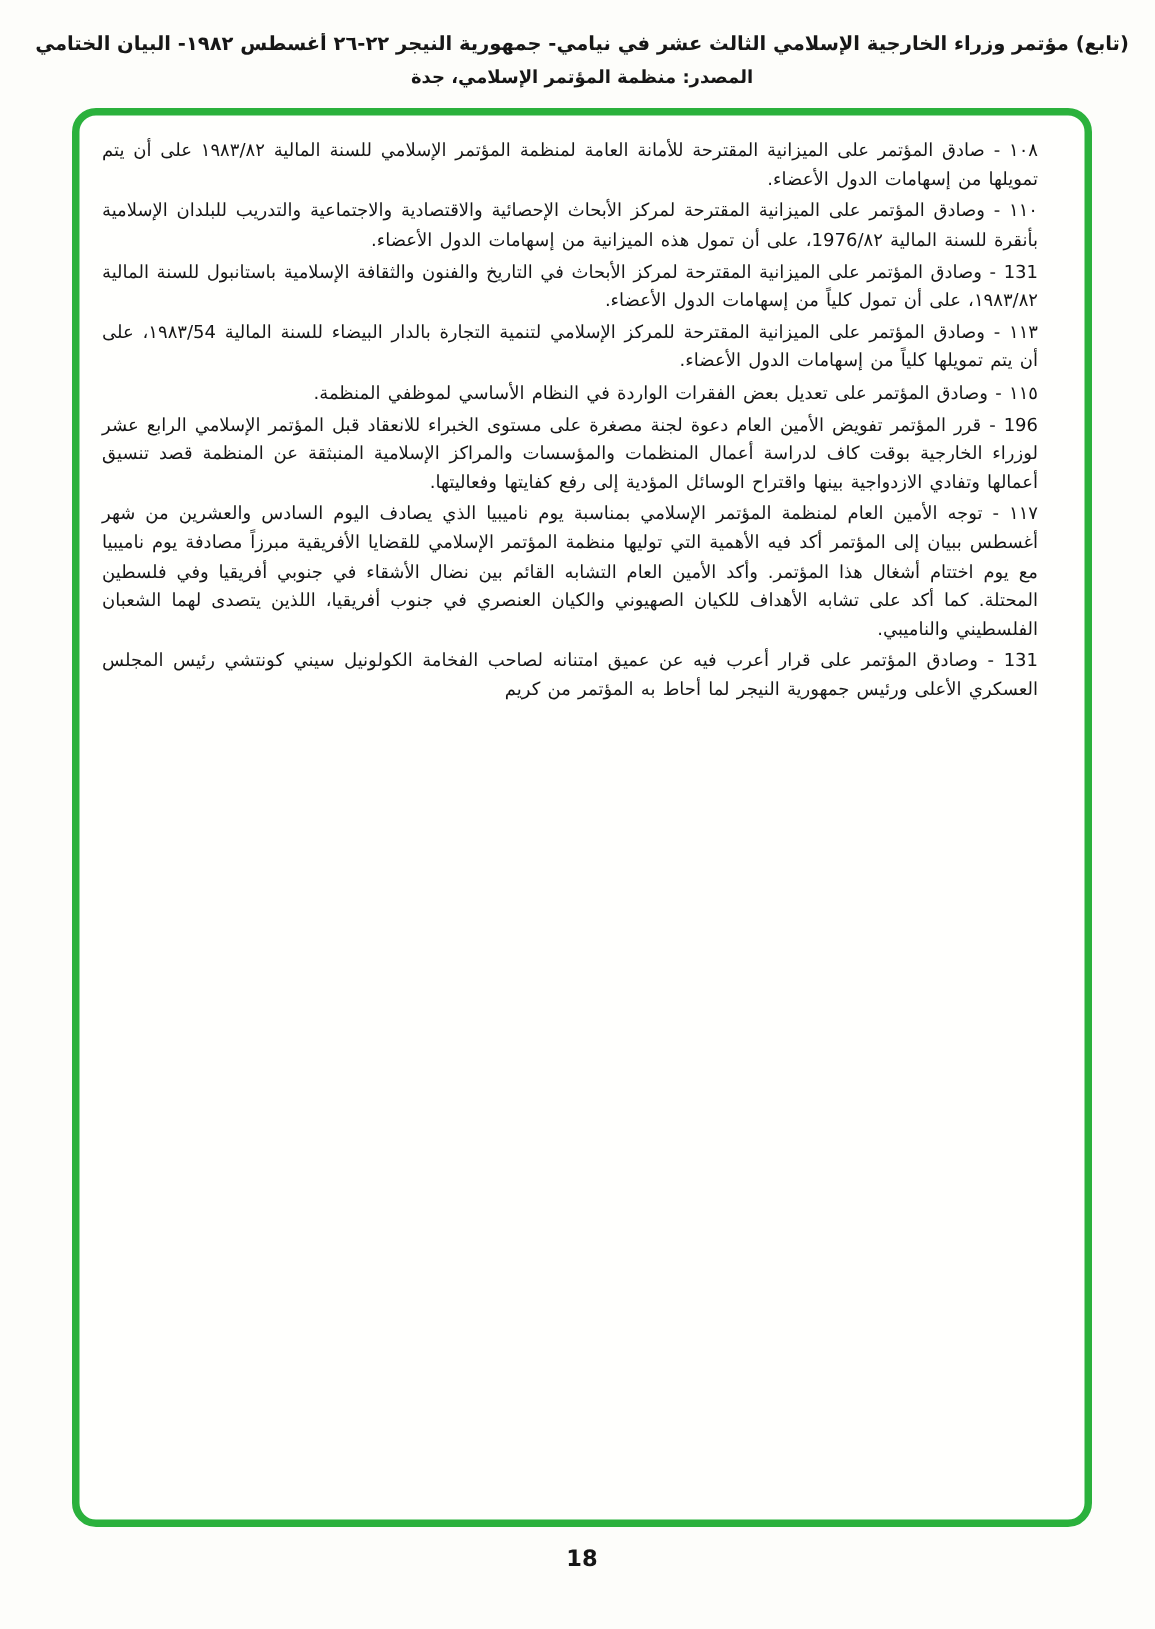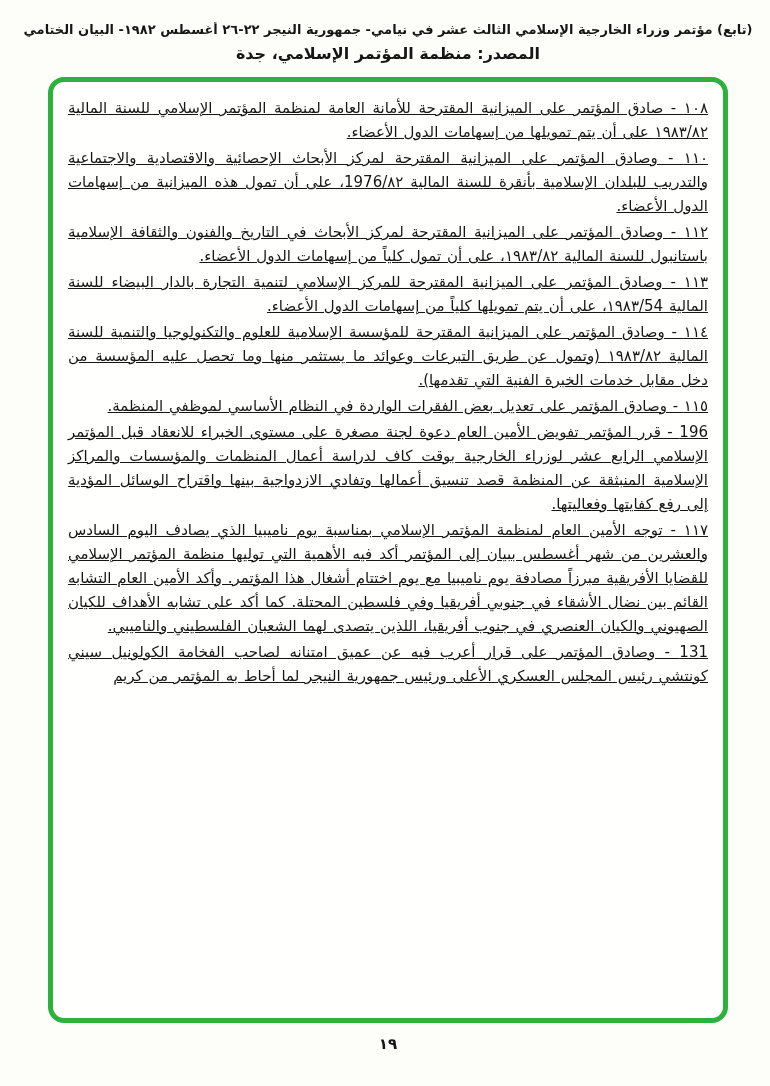--- a/index.html
+++ b/index.html
@@ -20,42 +20,41 @@
     font-weight: bold;
     font-size: 13px;
     text-align: center;
     white-space: nowrap;
     overflow: hidden;
     padding: 0 8px;
     letter-spacing: 0;
   }
   .header-source {
     font-weight: bold;
-    font-size: 16px;
+    font-size: 12px;
     text-align: center;
     margin-top: 7px;
   }
   .content-frame {
     width: 680px;
     height: 946px;
     margin: 14px auto 0 auto;
     border: 5px solid #2bb13c;
     border-radius: 16px;
     padding: 14px 15px 14px 15px;
     overflow: hidden;
     background: #fffffd;
   }
   .para {
-    font-size: 15px;
+    font-size: 12px;
     line-height: 1.6;
     text-align: justify;
     text-justify: inter-word;
-    margin: 0 0 2px 0;
+    margin: 0 16px 2px 0;
     word-spacing: 1px;
-    text-decoration: underline;
   }
   .page-number {
     text-align: center;
     font-weight: bold;
     font-size: 15px;
     margin-top: 12px;
   }
 </style>
 </head>
 <body style="background: rgb(253, 253, 250); color: rgb(22, 22, 22);">
@@ -63,24 +62,23 @@
 <div class="page">
 
   <div class="header">
     <div class="header-title">(تابع) مؤتمر وزراء الخارجية الإسلامي الثالث عشر في نيامي- جمهورية النيجر ٢٢-٢٦ أغسطس ١٩٨٢- البيان الختامي</div>
     <div class="header-source">المصدر: منظمة المؤتمر الإسلامي، جدة</div>
   </div>
 
   <div class="content-frame" style="border-color: rgb(43, 177, 60);">
     <p class="para">١٠٨ - صادق المؤتمر على الميزانية المقترحة للأمانة العامة لمنظمة المؤتمر الإسلامي للسنة المالية ١٩٨٣/٨٢ على أن يتم تمويلها من إسهامات الدول الأعضاء.</p>
     <p class="para">١١٠ - وصادق المؤتمر على الميزانية المقترحة لمركز الأبحاث الإحصائية والاقتصادية والاجتماعية والتدريب للبلدان الإسلامية بأنقرة للسنة المالية 1976/٨٢، على أن تمول هذه الميزانية من إسهامات الدول الأعضاء.</p>
-    <p class="para">١١٢ - وصادق المؤتمر على الميزانية المقترحة لمركز الأبحاث في التاريخ والفنون والثقافة الإسلامية باستانبول للسنة المالية ١٩٨٣/٨٢، على أن تمول كلياً من إسهامات الدول الأعضاء.</p>
+    <p class="para">131 - وصادق المؤتمر على الميزانية المقترحة لمركز الأبحاث في التاريخ والفنون والثقافة الإسلامية باستانبول للسنة المالية ١٩٨٣/٨٢، على أن تمول كلياً من إسهامات الدول الأعضاء.</p>
     <p class="para">١١٣ - وصادق المؤتمر على الميزانية المقترحة للمركز الإسلامي لتنمية التجارة بالدار البيضاء للسنة المالية ١٩٨٣/54، على أن يتم تمويلها كلياً من إسهامات الدول الأعضاء.</p>
-    <p class="para">١١٤ - وصادق المؤتمر على الميزانية المقترحة للمؤسسة الإسلامية للعلوم والتكنولوجيا والتنمية للسنة المالية ١٩٨٣/٨٢ (وتمول عن طريق التبرعات وعوائد ما يستثمر منها وما تحصل عليه المؤسسة من دخل مقابل خدمات الخبرة الفنية التي تقدمها).</p>
     <p class="para">١١٥ - وصادق المؤتمر على تعديل بعض الفقرات الواردة في النظام الأساسي لموظفي المنظمة.</p>
     <p class="para">196 - قرر المؤتمر تفويض الأمين العام دعوة لجنة مصغرة على مستوى الخبراء للانعقاد قبل المؤتمر الإسلامي الرابع عشر لوزراء الخارجية بوقت كاف لدراسة أعمال المنظمات والمؤسسات والمراكز الإسلامية المنبثقة عن المنظمة قصد تنسيق أعمالها وتفادي الازدواجية بينها واقتراح الوسائل المؤدية إلى رفع كفايتها وفعاليتها.</p>
     <p class="para">١١٧ - توجه الأمين العام لمنظمة المؤتمر الإسلامي بمناسبة يوم ناميبيا الذي يصادف اليوم السادس والعشرين من شهر أغسطس ببيان إلى المؤتمر أكد فيه الأهمية التي توليها منظمة المؤتمر الإسلامي للقضايا الأفريقية مبرزاً مصادفة يوم ناميبيا مع يوم اختتام أشغال هذا المؤتمر. وأكد الأمين العام التشابه القائم بين نضال الأشقاء في جنوبي أفريقيا وفي فلسطين المحتلة. كما أكد على تشابه الأهداف للكيان الصهيوني والكيان العنصري في جنوب أفريقيا، اللذين يتصدى لهما الشعبان الفلسطيني والناميبي.</p>
     <p class="para">131 - وصادق المؤتمر على قرار أعرب فيه عن عميق امتنانه لصاحب الفخامة الكولونيل سيني كونتشي رئيس المجلس العسكري الأعلى ورئيس جمهورية النيجر لما أحاط به المؤتمر من كريم</p>
   </div>
 
-  <div class="page-number">١٩</div>
+  <div class="page-number">18</div>
 
 </div>
 
 </body></html>

